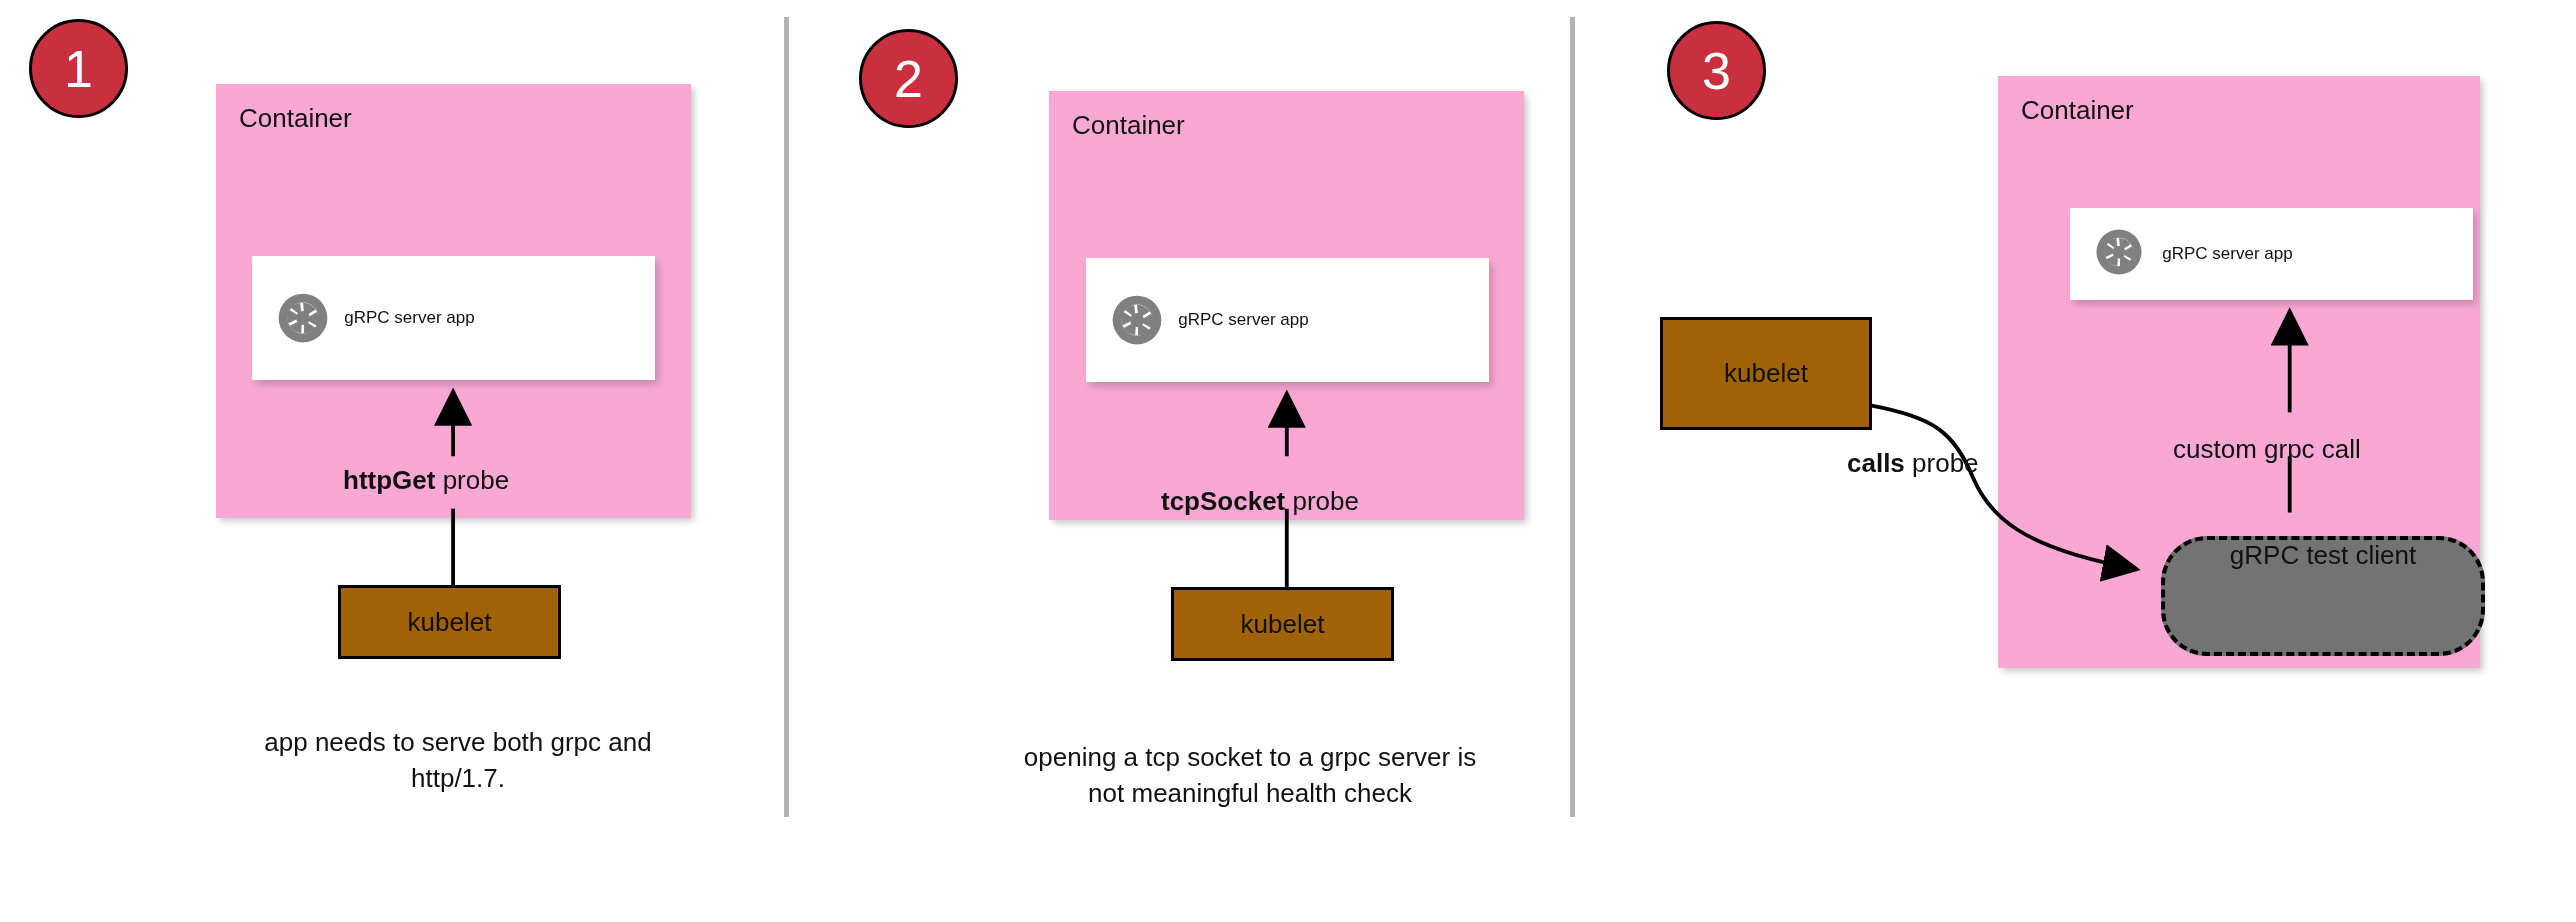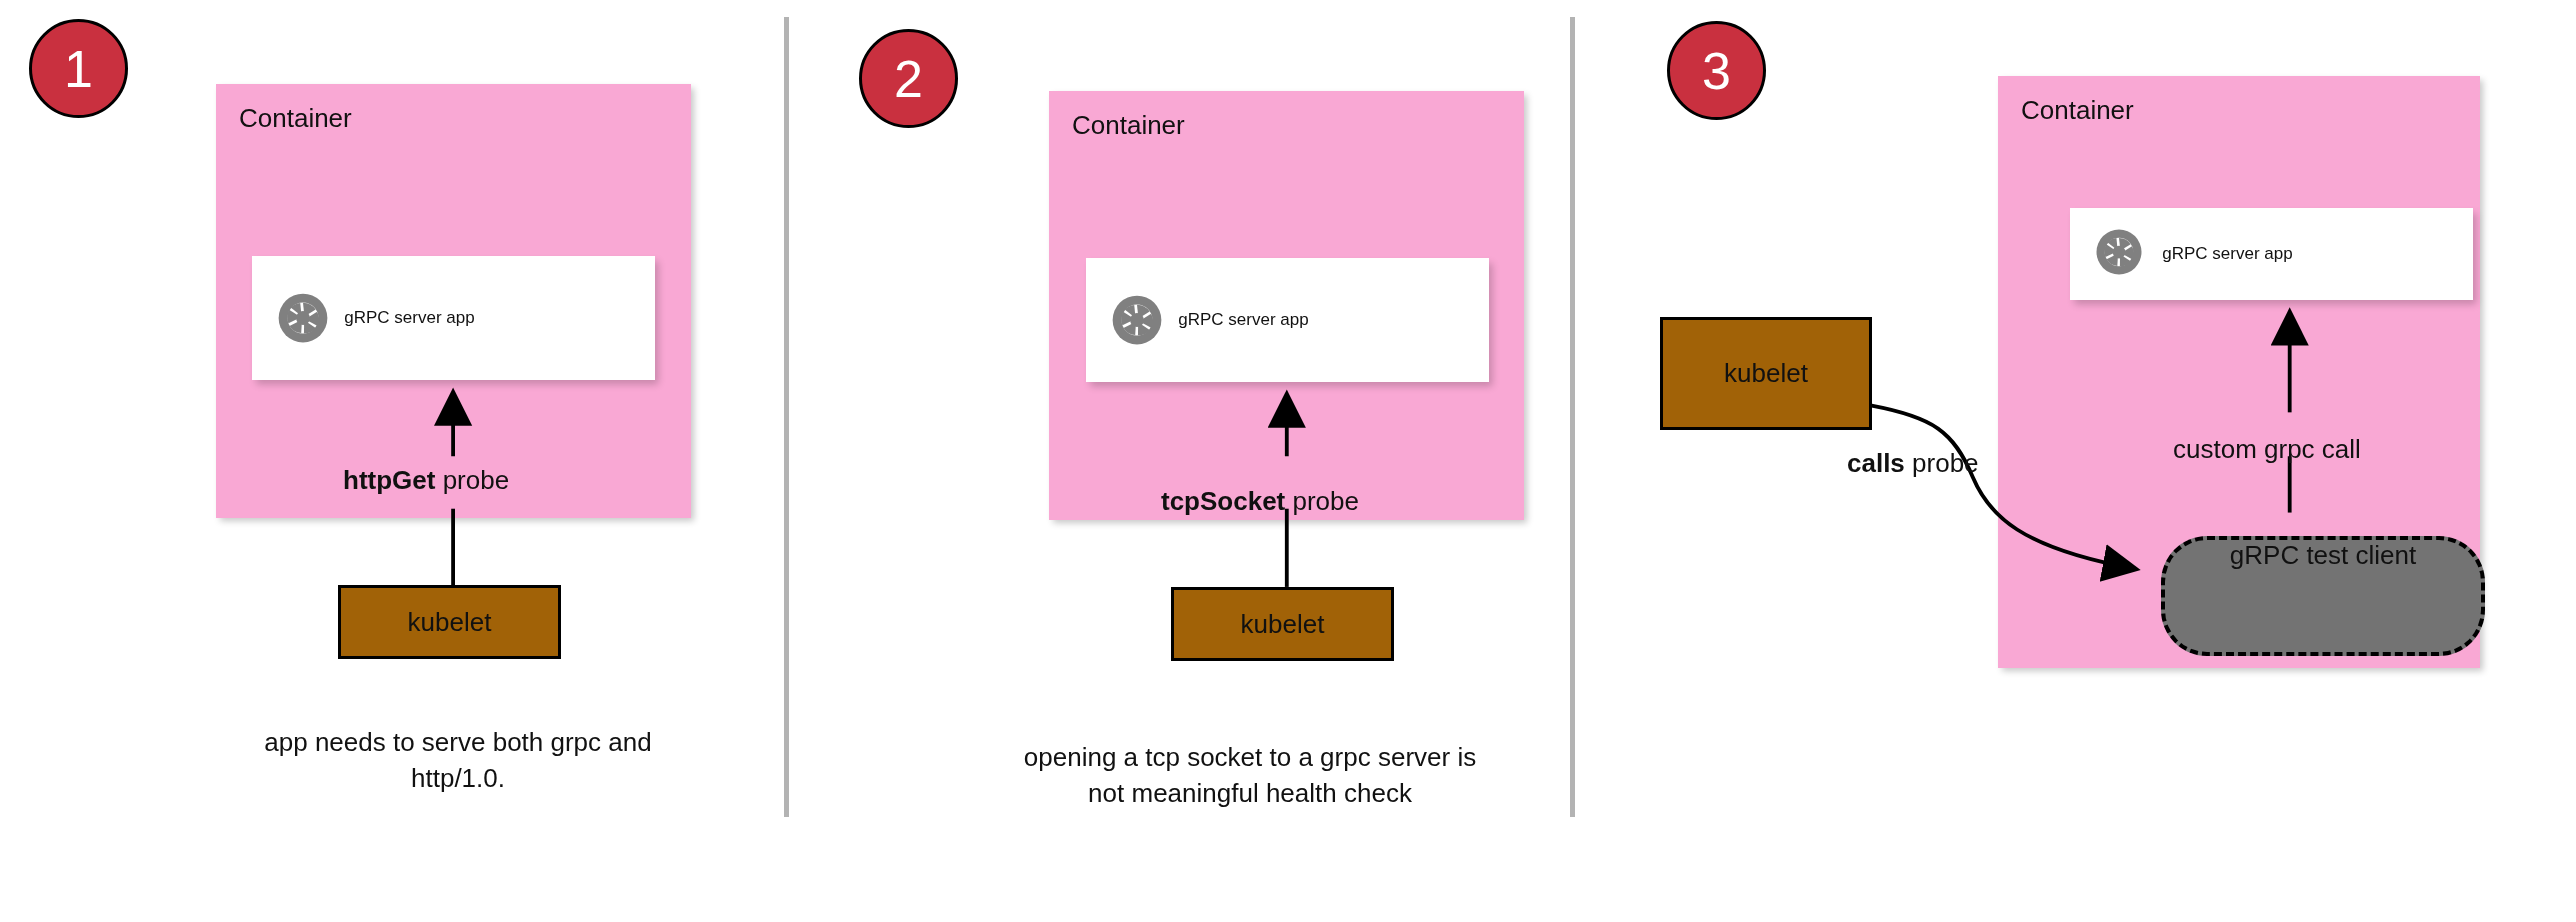--- a/index.html
+++ b/index.html
@@ -160,21 +160,21 @@
     </svg>
 
     <div class="edge-label" style="left:343px;top:465px;">
       <b>httpGet</b><span> probe</span>
     </div>
 
     <div class="kubelet-box" style="left:338px;top:585px;width:223px;height:74px;">
       <span>kubelet</span>
     </div>
 
-    <div class="caption" style="left:229px;top:725px;width:458px;">app needs to serve both grpc and http/1.0.</div>
+    <div class="caption" style="left:229px;top:725px;width:458px;">app needs to serve both grpc and http/1.7.</div>
   </div>
 
   <div class="panel" id="panel-2">
 
     <div class="step-badge" style="left:73px;top:29px;">2</div>
 
     <div class="container-box" style="left:263px;top:91px;width:475px;height:429px;">
       <div class="container-label">Container</div>
     </div>
 

